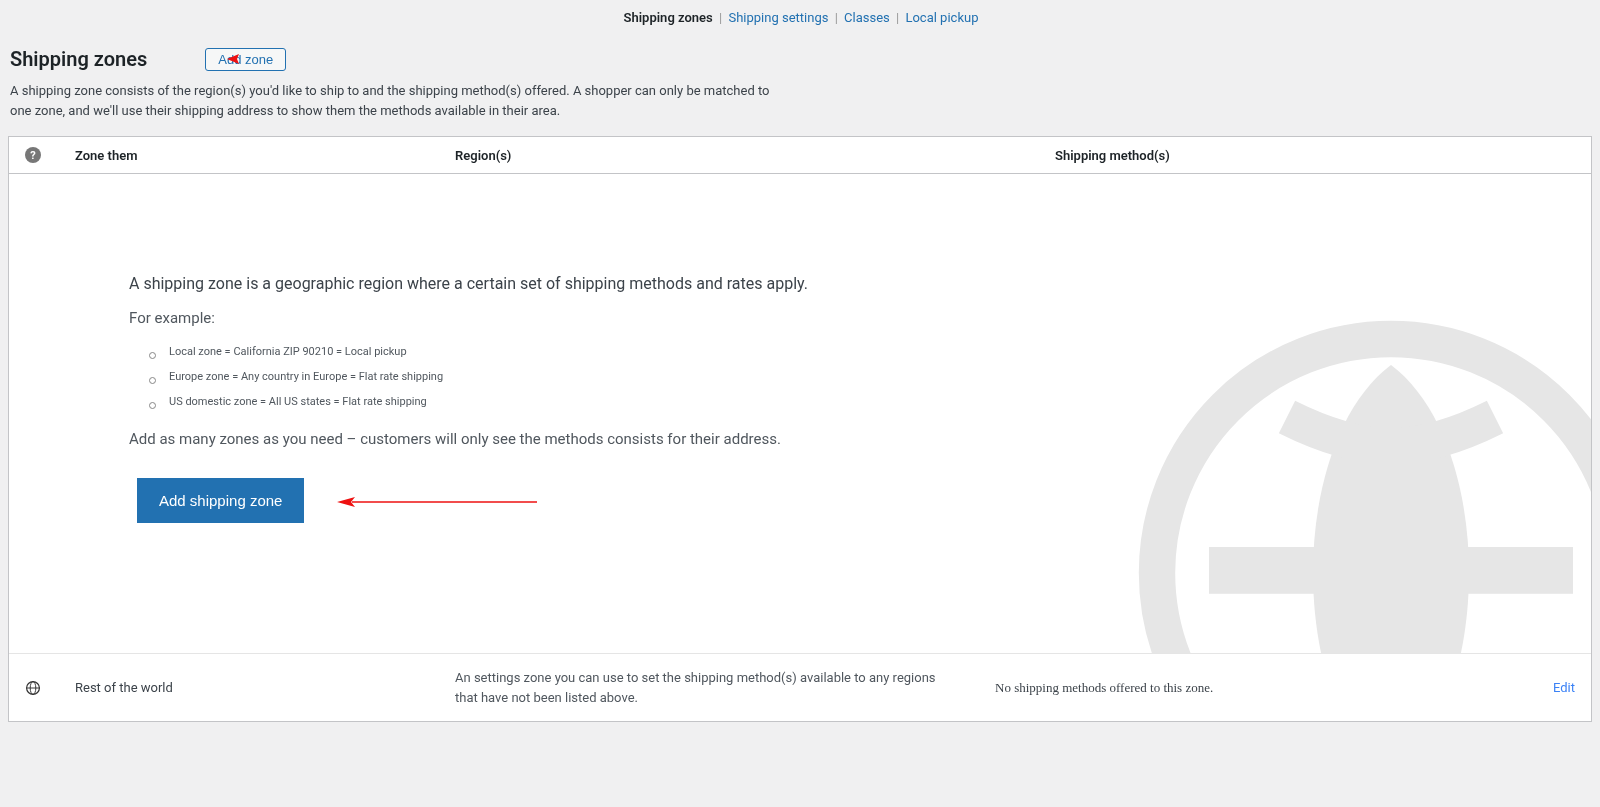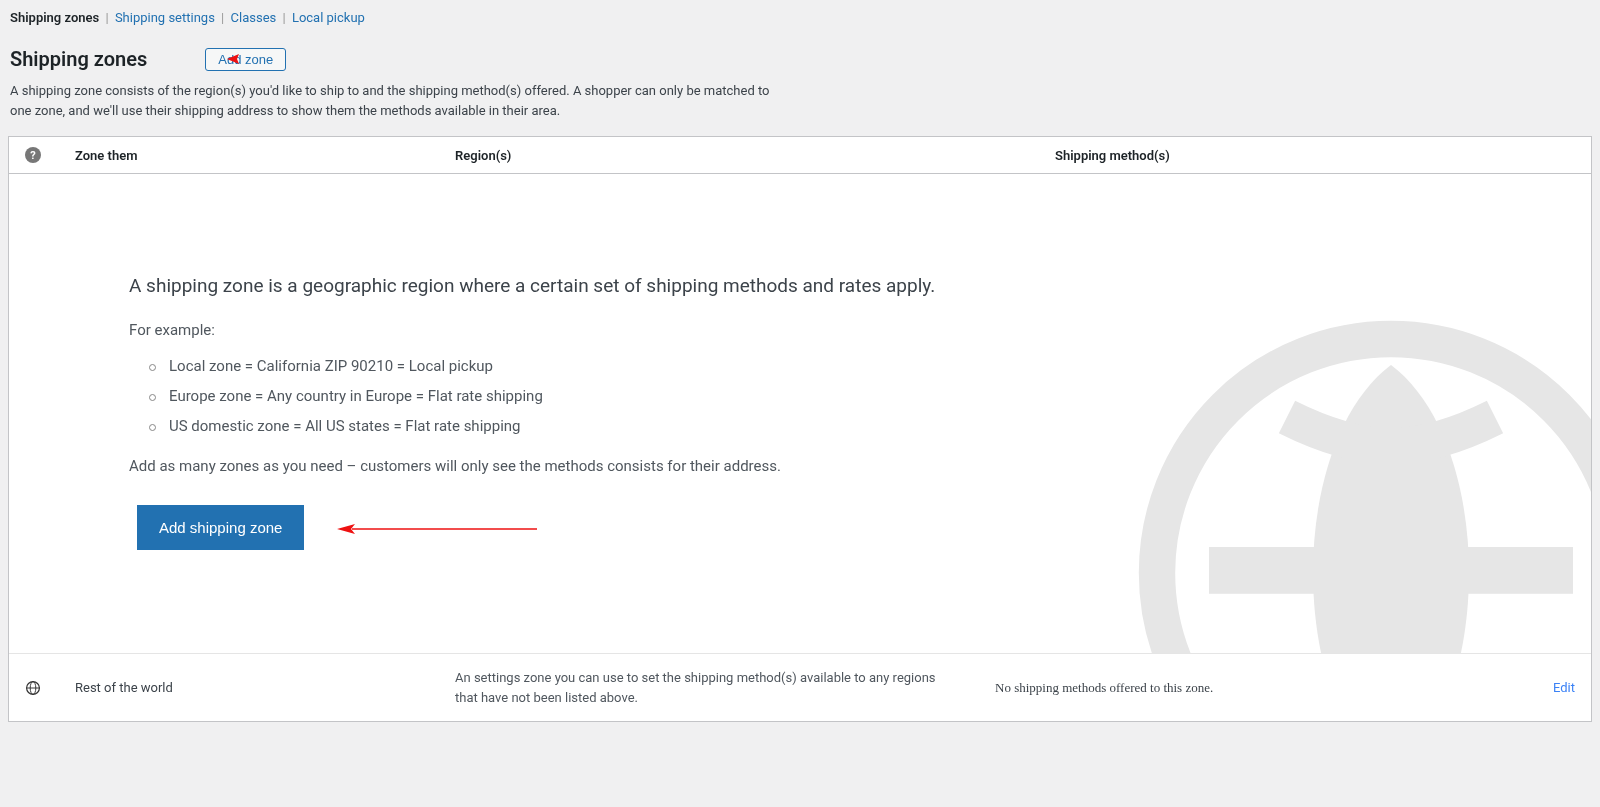--- a/index.html
+++ b/index.html
@@ -7,20 +7,21 @@
     font-family: -apple-system, BlinkMacSystemFont, "Segoe UI", Roboto, Helvetica, Arial, sans-serif;
     font-size: 13px;
     color: #2c3338;
     background: #f0f0f1;
     padding: 0;
   }
   .wrap { padding: 8px 8px 20px 8px; }
   .subnav {
     font-size: 13px;
     padding: 2px 0 6px 2px;
+    text-align: center;
   }
   .subnav a, .subnav span { color: #2271b1; text-decoration: none; }
   .subnav .active { color: #1d2327; font-weight: 600; }
   .subnav .sep { color: #999; margin: 0 3px; }
   .heading-row {
     display: flex;
     align-items: center;
     gap: 12px;
     margin: 16px 0 10px 2px;
     position: relative;
@@ -73,36 +74,36 @@
   .cell-edit   { flex: 0 0 60px; text-align: right; }
   .body {
     position: relative;
     padding: 100px 120px 100px 120px;
     min-height: 480px;
     border-bottom: 1px solid #e5e5e5;
     overflow: hidden;
   }
   .body h3 {
     font-weight: 400;
-    font-size: 19px;
+    font-size: 16px;
     color: #3c434a;
-    margin-bottom: 24px;
+    margin-bottom: 16px;
   }
   .body p {
     color: #50575e;
     font-size: 15px;
     margin-bottom: 18px;
   }
   .body ul { list-style: none; margin: 0 0 22px 20px; }
   .body ul li {
     position: relative;
     padding-left: 20px;
     margin: 12px 0;
     color: #50575e;
-    font-size: 15px;
+    font-size: 11px;
   }
   .body ul li::before {
     content: "";
     position: absolute;
     left: 0; top: 7px;
     width: 5px; height: 5px;
     border: 1px solid #888;
     border-radius: 50%;
   }
   .body .action { margin-top: 30px; position: relative; margin-left: 8px; }

